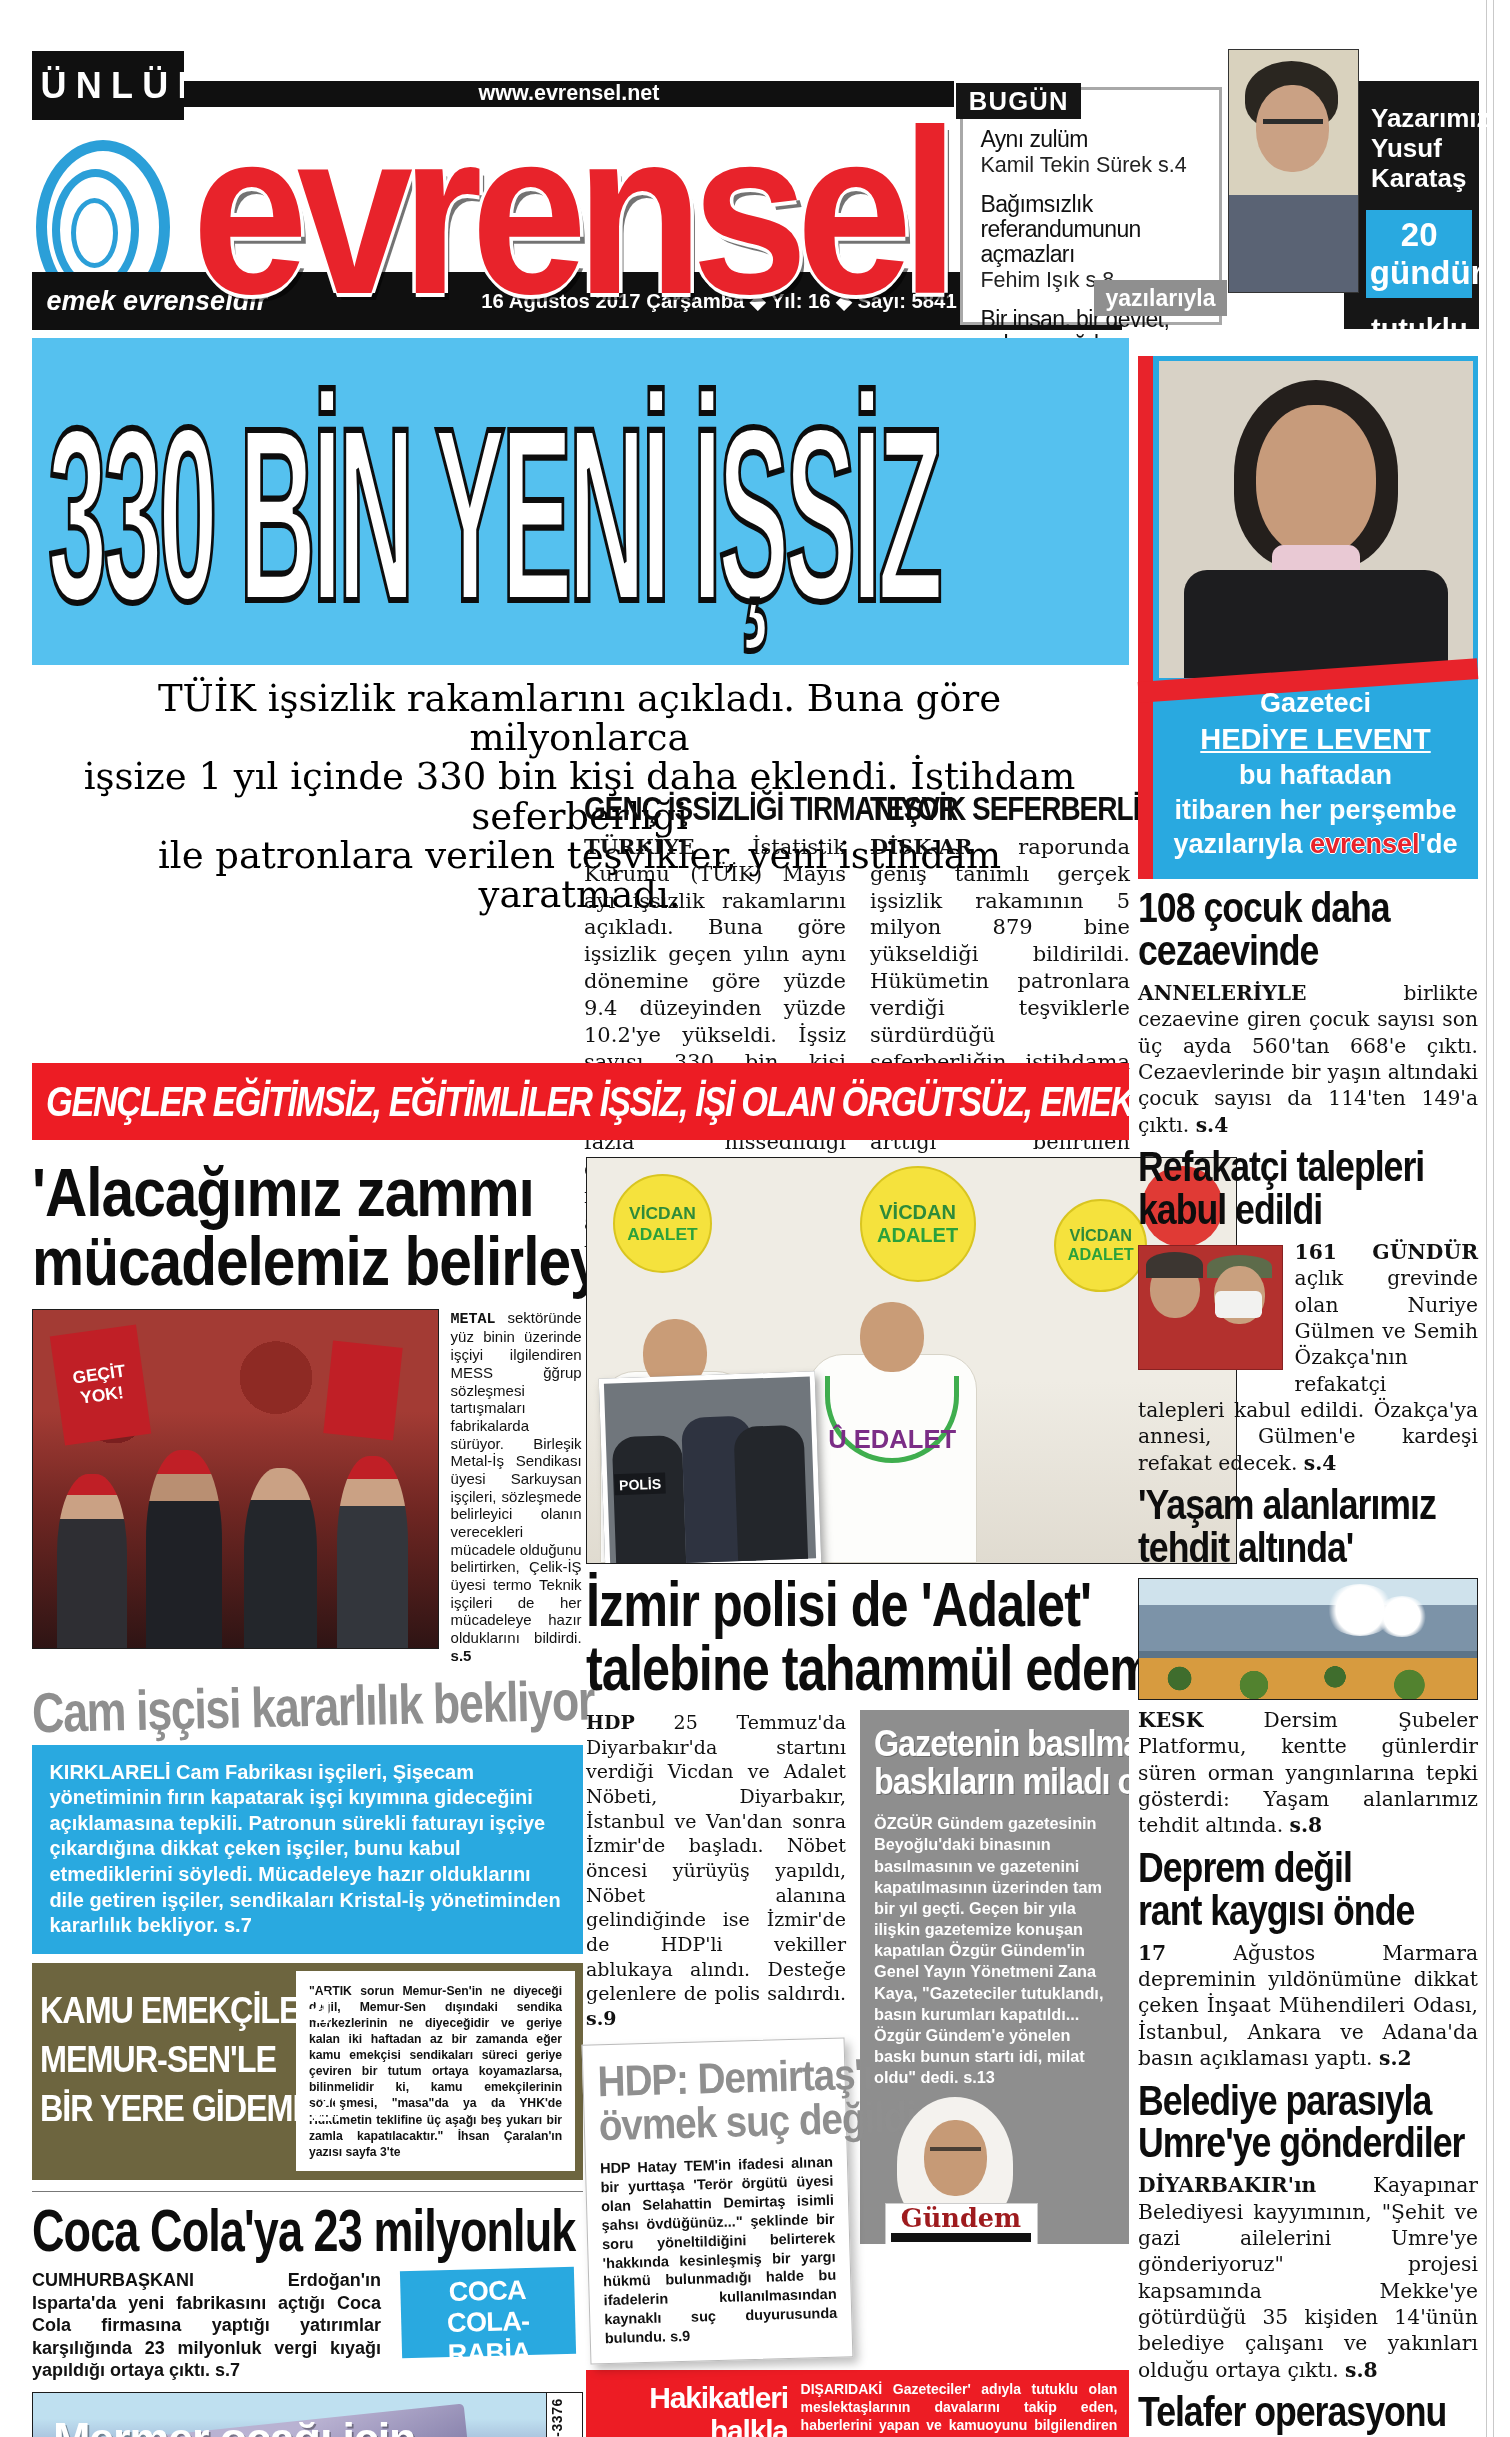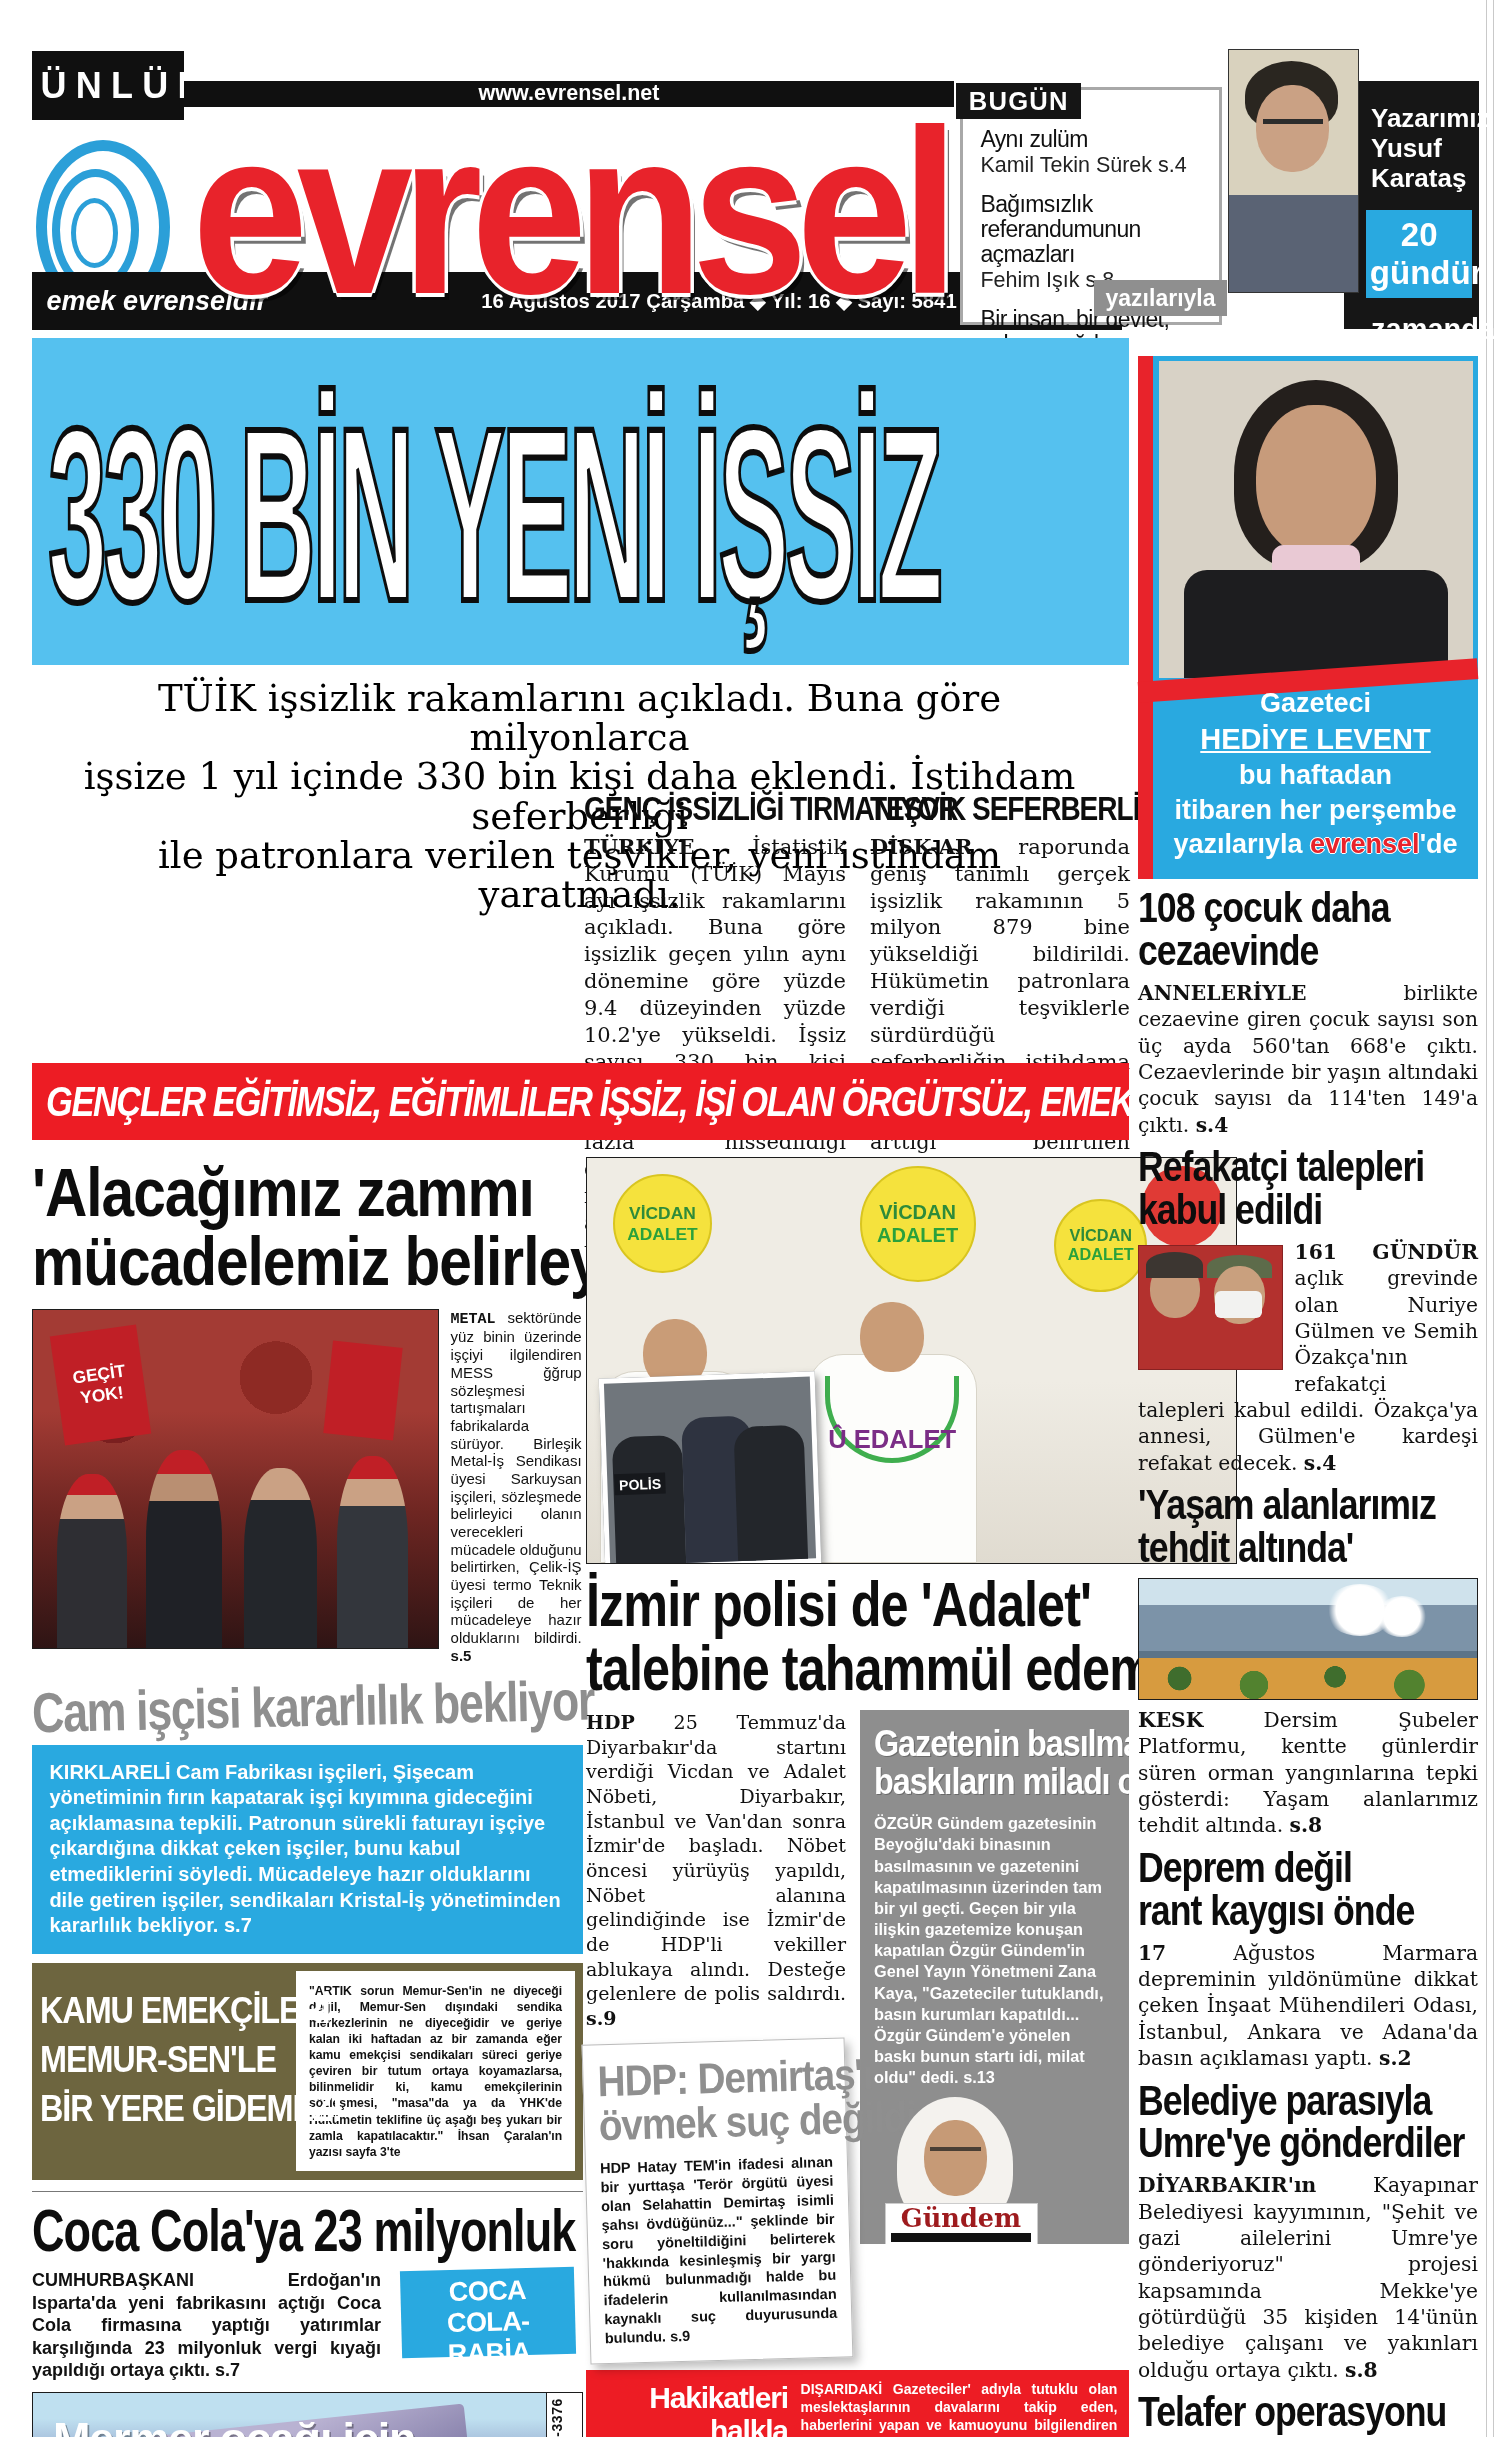--- a/index.html
+++ b/index.html
@@ -252,21 +252,21 @@
       <div class="ba">Zeki Gül s.16</div>
     </div>
     <div class="yazilariyla">yazılarıyla</div>
   </div>
 
   <div class="abs yusuf">
     <div class="panel">
       <div class="t1">Yazarımız</div>
       <div class="t1">Yusuf Karataş</div>
       <div class="bluebox">20 gündür</div>
-      <div class="t3">zamanda</div>
+      <div class="t3">tutuklu</div>
     </div>
     <div class="yphoto">
       <div class="hair"></div>
       <div class="face"></div>
       <div class="glasses"></div>
     </div>
   </div>
 
   <div class="abs bluebox-hl">
     <div class="hl330">330 BİN YENİ İŞSİZ</div>

